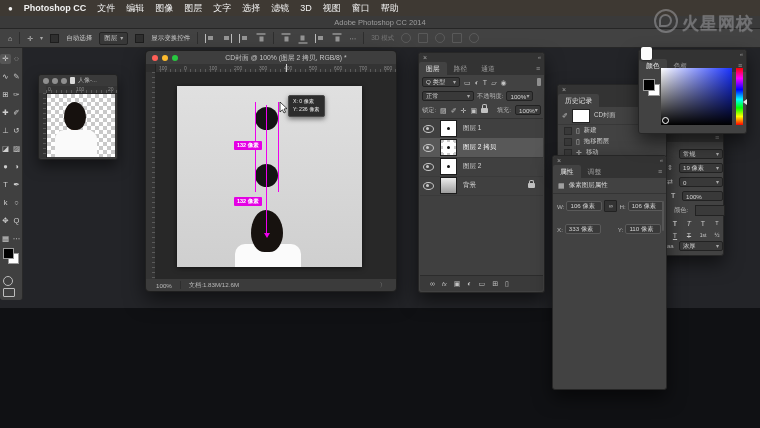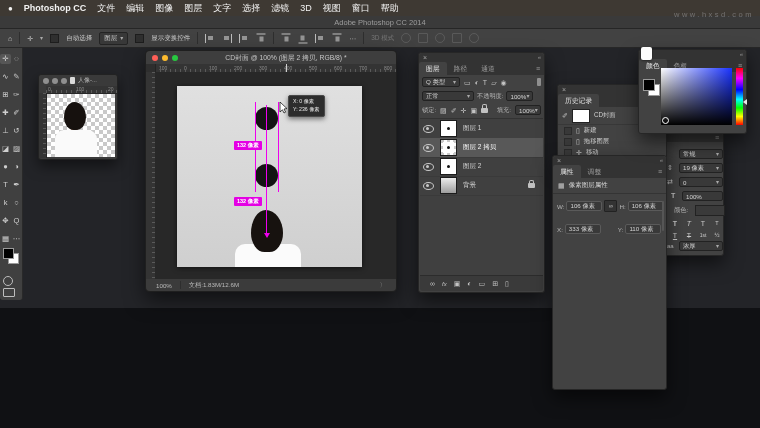--- a/index.html
+++ b/index.html
@@ -517,14 +517,16 @@
   </div>
   <div class="abs" style="left:22px;top:18px;width:71px;height:57px;background:linear-gradient(to bottom,rgba(0,0,0,0),#000),linear-gradient(to right,#fff,#1a33ff);">
     <span style="position:absolute;left:1px;bottom:1px;width:5px;height:5px;border:1px solid #fff;border-radius:50%;"></span>
   </div>
   <div class="abs" style="left:97px;top:18px;width:7px;height:57px;background:linear-gradient(to bottom,#ff0000,#ff00ff 18%,#0000ff 38%,#00ffff 55%,#00ff00 70%,#ffff00 85%,#ff0000);"></div>
   <div style="position:absolute;left:104px;top:49px;width:0;height:0;border-top:3px solid transparent;border-bottom:3px solid transparent;border-right:4px solid #e8e8e8;"></div>
 </div>
 <div class="abs" style="left:641px;top:47px;width:11px;height:13px;background:#fdfdfd;border-radius:2px;z-index:13;box-shadow:0 1px 2px rgba(0,0,0,.4);"></div>
 
 <div class="abs watermark">
-  <div class="wm-url">www.hxsd.com</div>
+  <div>
+    <span class="wm-logo"></span><span class="wm-brand">火星网校</span>
+  </div>
 </div>
 
 </body></html>

